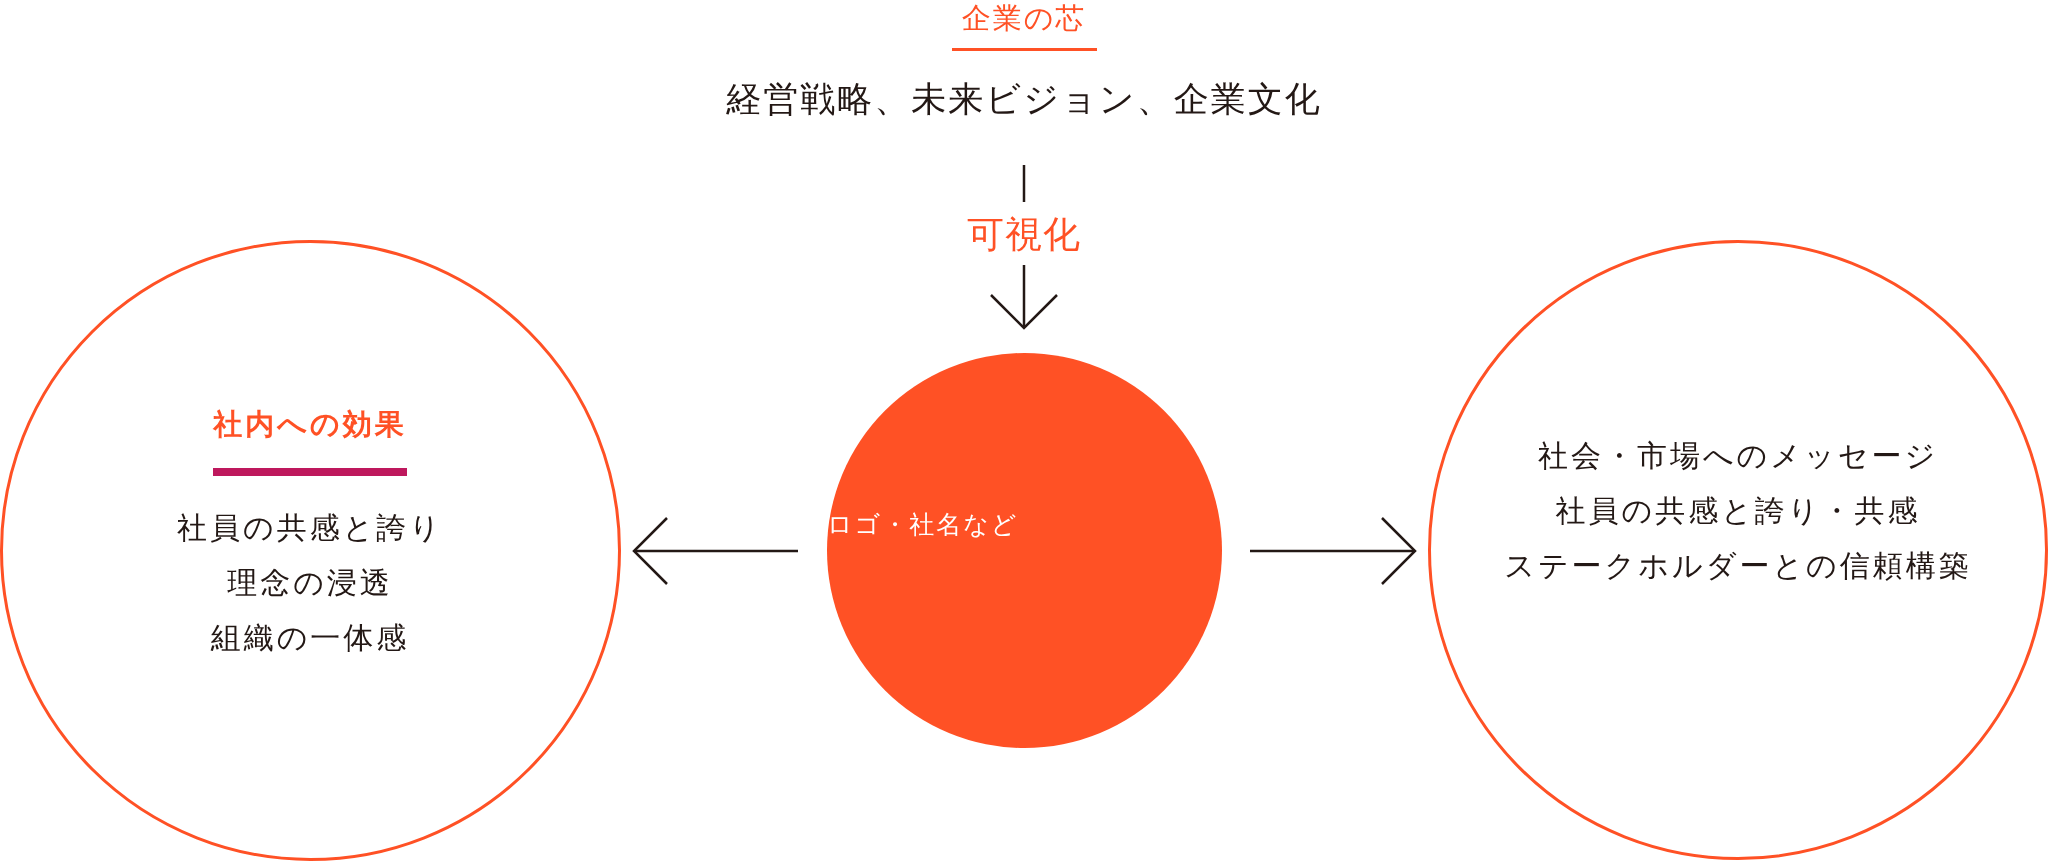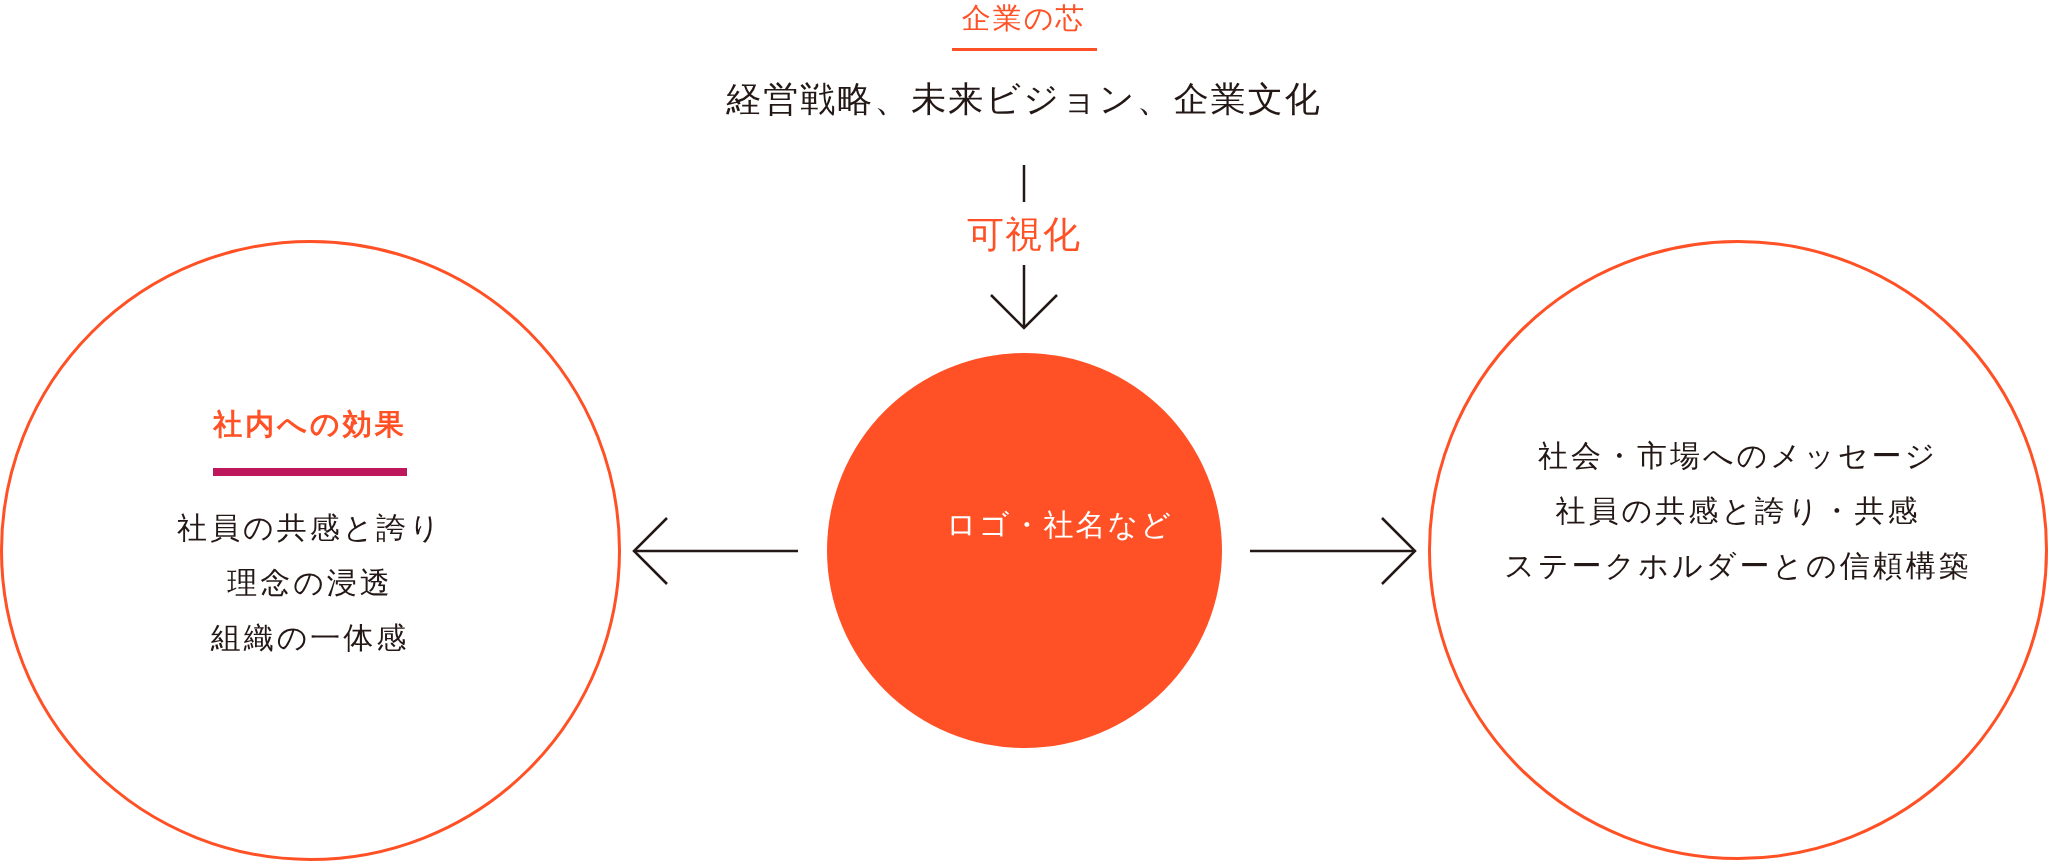--- a/index.html
+++ b/index.html
@@ -102,24 +102,23 @@
       font-size: 30px;
       font-weight: normal;
       line-height: 55px;
       letter-spacing: 3px;
       color: #231815;
       white-space: nowrap;
     }
 
     .symbol-text {
       position: absolute;
-      left: 862px; width: 395px; top: 498px;
-      text-align: center;
+      left: 827px; width: 395px; top: 498px;
       color: #ffffff;
-      font-size: 30px;
+      font-size: 25px;
       line-height: 53px;
       letter-spacing: 2px;
     }
     .symbol-line { white-space: nowrap; }
   </style>
 </head>
 <body>
 
 <div class="core-title">企業の芯</div>
 <div class="core-underline"></div>

